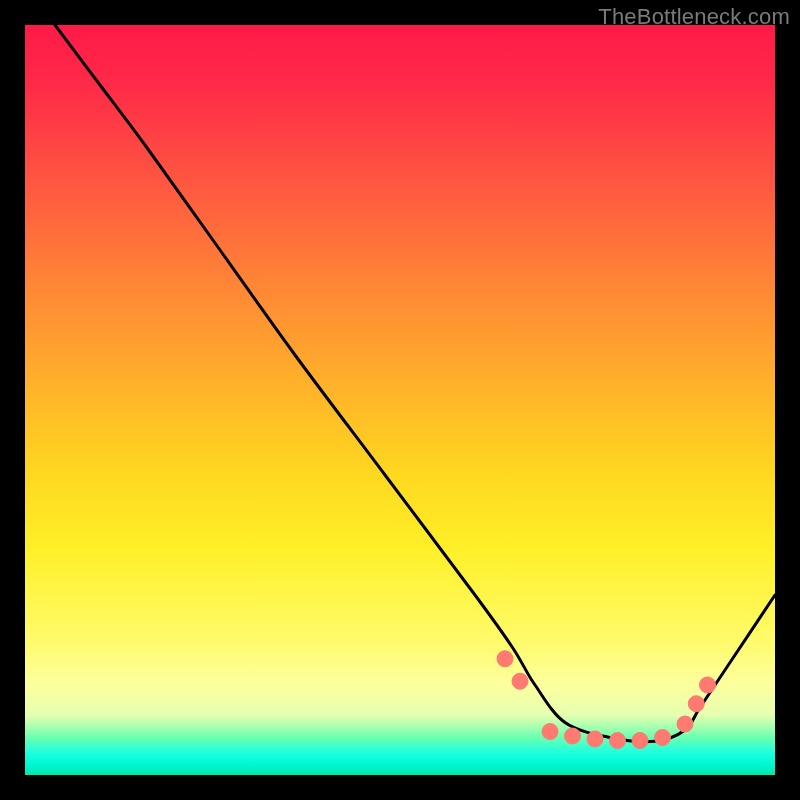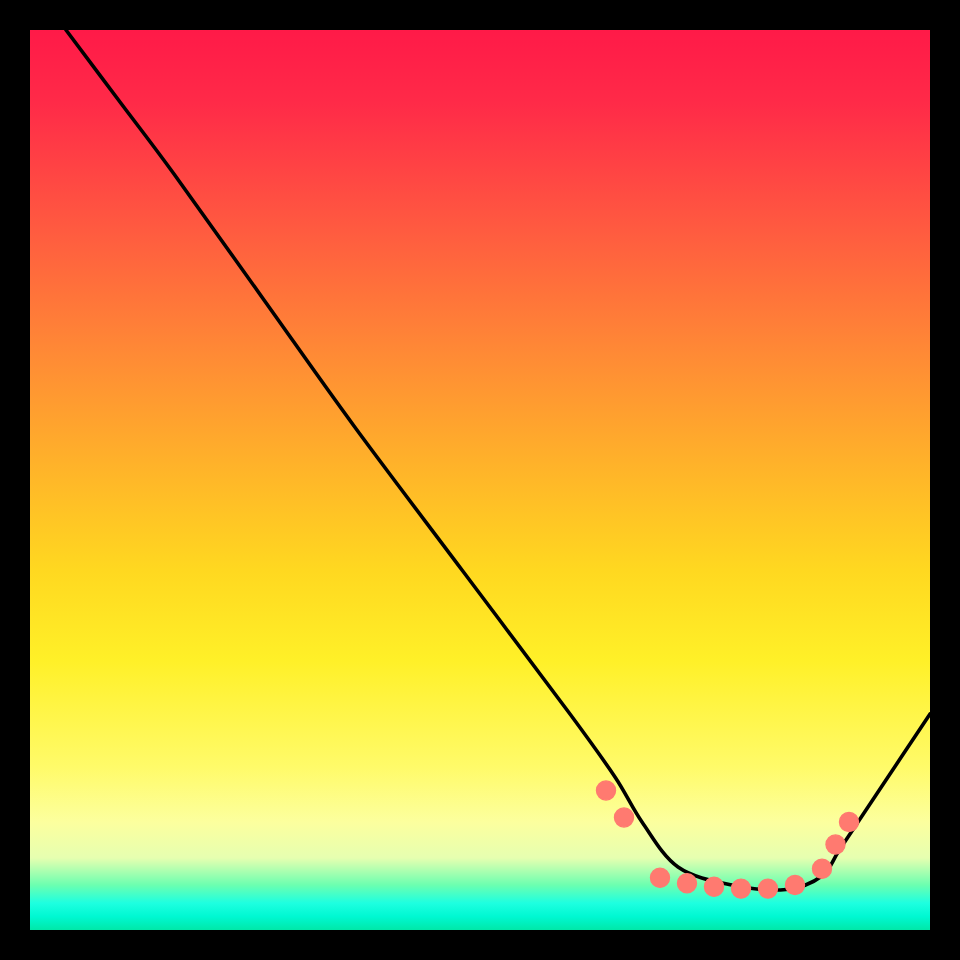--- a/index.html
+++ b/index.html
@@ -77,13 +77,14 @@
         <circle cx="570" cy="714" r="8" fill="#ff7a70" stroke="#ff7a70"></circle>
         <circle cx="592.5" cy="715.5" r="8" fill="#ff7a70" stroke="#ff7a70"></circle>
         <circle cx="615" cy="715.5" r="8" fill="#ff7a70" stroke="#ff7a70"></circle>
         <circle cx="637.5" cy="712.5" r="8" fill="#ff7a70" stroke="#ff7a70"></circle>
         <circle cx="660" cy="699" r="8" fill="#ff7a70" stroke="#ff7a70"></circle>
         <circle cx="671.25" cy="678.75" r="8" fill="#ff7a70" stroke="#ff7a70"></circle>
         <circle cx="682.5" cy="660" r="8" fill="#ff7a70" stroke="#ff7a70"></circle>
       </g>
   </svg>
 
+  <div class="watermark">TheBottleneck.com</div>
 </div>
 
 </body></html>

